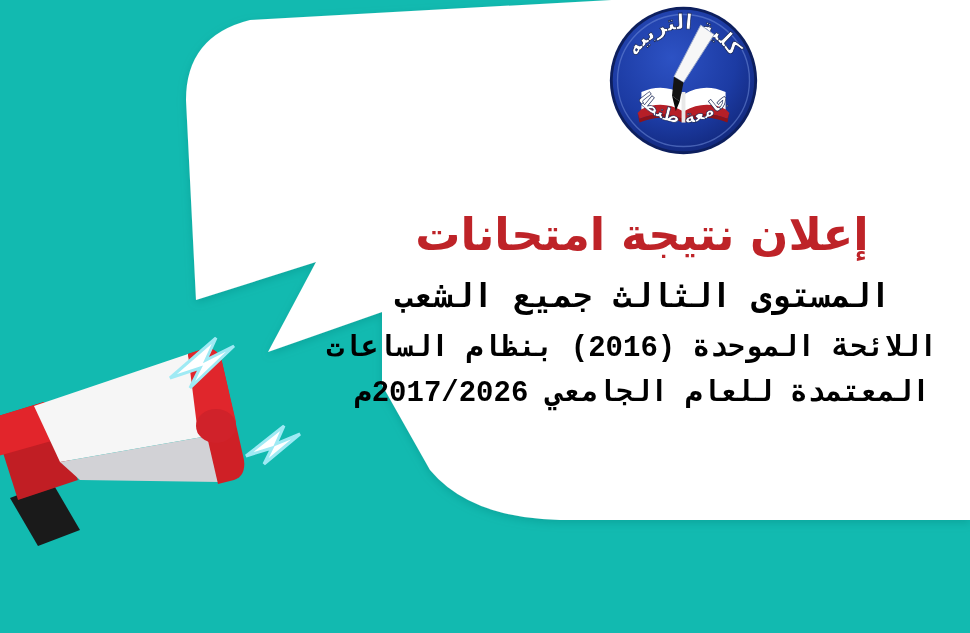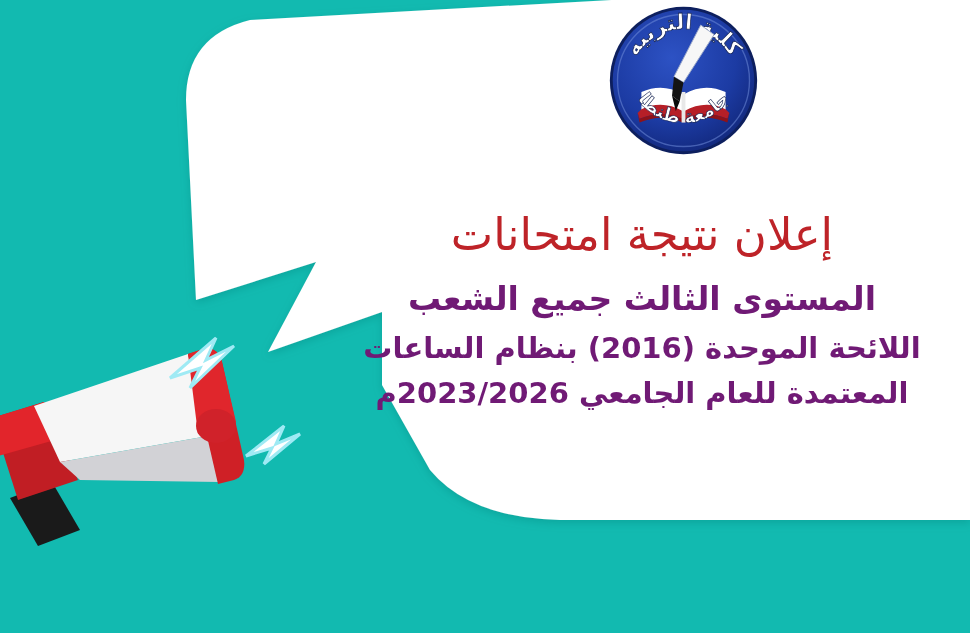--- a/index.html
+++ b/index.html
@@ -79,34 +79,35 @@
   .text-block {
     position: absolute;
     right: 28px;
     top: 208px;
     width: 600px;
     text-align: center;
     direction: rtl;
   }
   .headline {
     font-size: 45px;
-    font-weight: normal;
+    font-weight: bold;
     color: #BE2328;
     line-height: 1.22;
     letter-spacing: 0px;
     margin: 0 0 14px 0;
     white-space: nowrap;
   }
   .subline {
     font-size: 33px;
     font-weight: bold;
-    color: #701a75;
+    color: #000000;
     line-height: 1.35;
     margin: 5px;
     white-space: nowrap;
+    font-family: Liberation Mono, monospace;
   }
   .subline.l2 { font-size: 29px; margin-top: 8px; }
   .subline.l3 { font-size: 29px; margin-top: 2px; }
 </style>
 </head>
 <body>
 
 <div id="poster">
 
   <div class="bg-teal"></div>
@@ -200,16 +201,16 @@
       <text font-family="'DejaVu Sans', sans-serif" font-size="19" font-weight="bold" fill="#FFFFFF" stroke="#0B1A4A" stroke-width="0.6">
         <textPath href="#arcBot" startOffset="50%" text-anchor="middle">جامعة طنطا</textPath>
       </text>
     </svg>
   </div>
 
   <div class="text-block">
     <div class="headline">إعلان نتيجة امتحانات</div>
     <div class="subline l1">المستوى الثالث جميع الشعب</div>
     <div class="subline l2">اللائحة الموحدة (2016) بنظام الساعات</div>
-    <div class="subline l3">المعتمدة للعام الجامعي 2023/2026م</div>
+    <div class="subline l3">المعتمدة للعام الجامعي 2017/2026م</div>
   </div>
 
 </div>
 
 </body></html>

